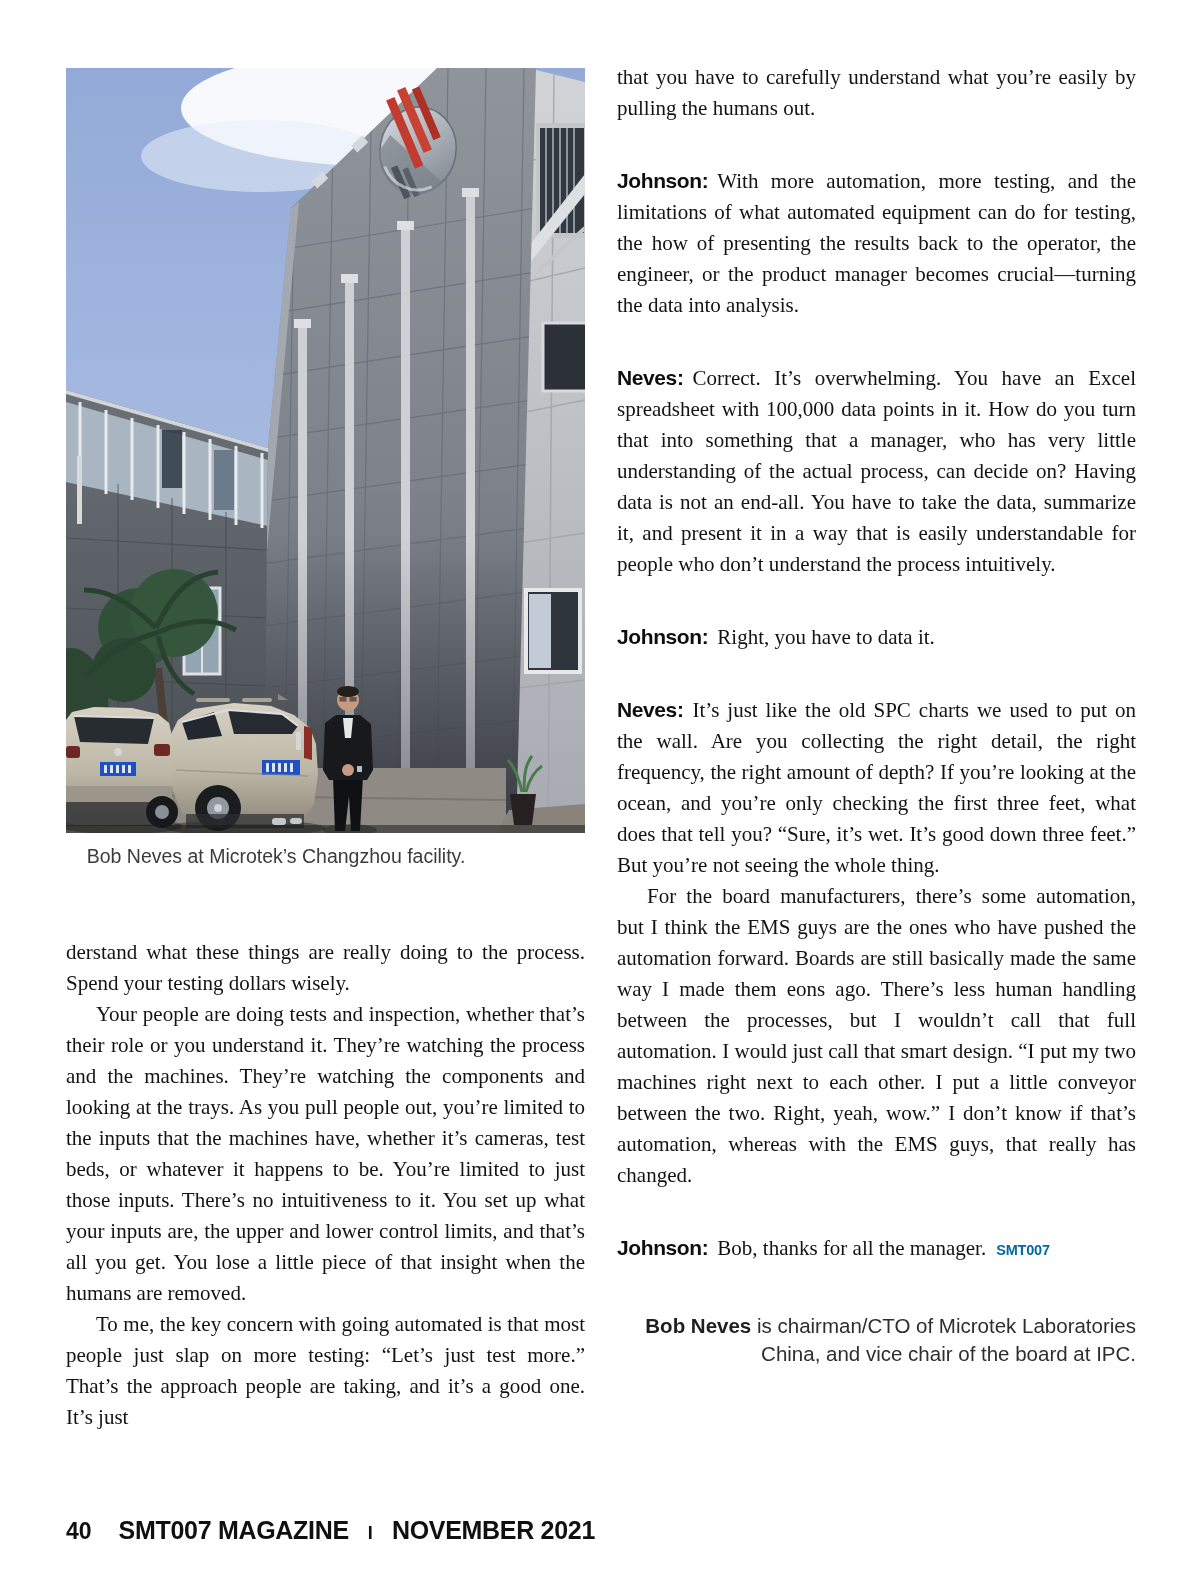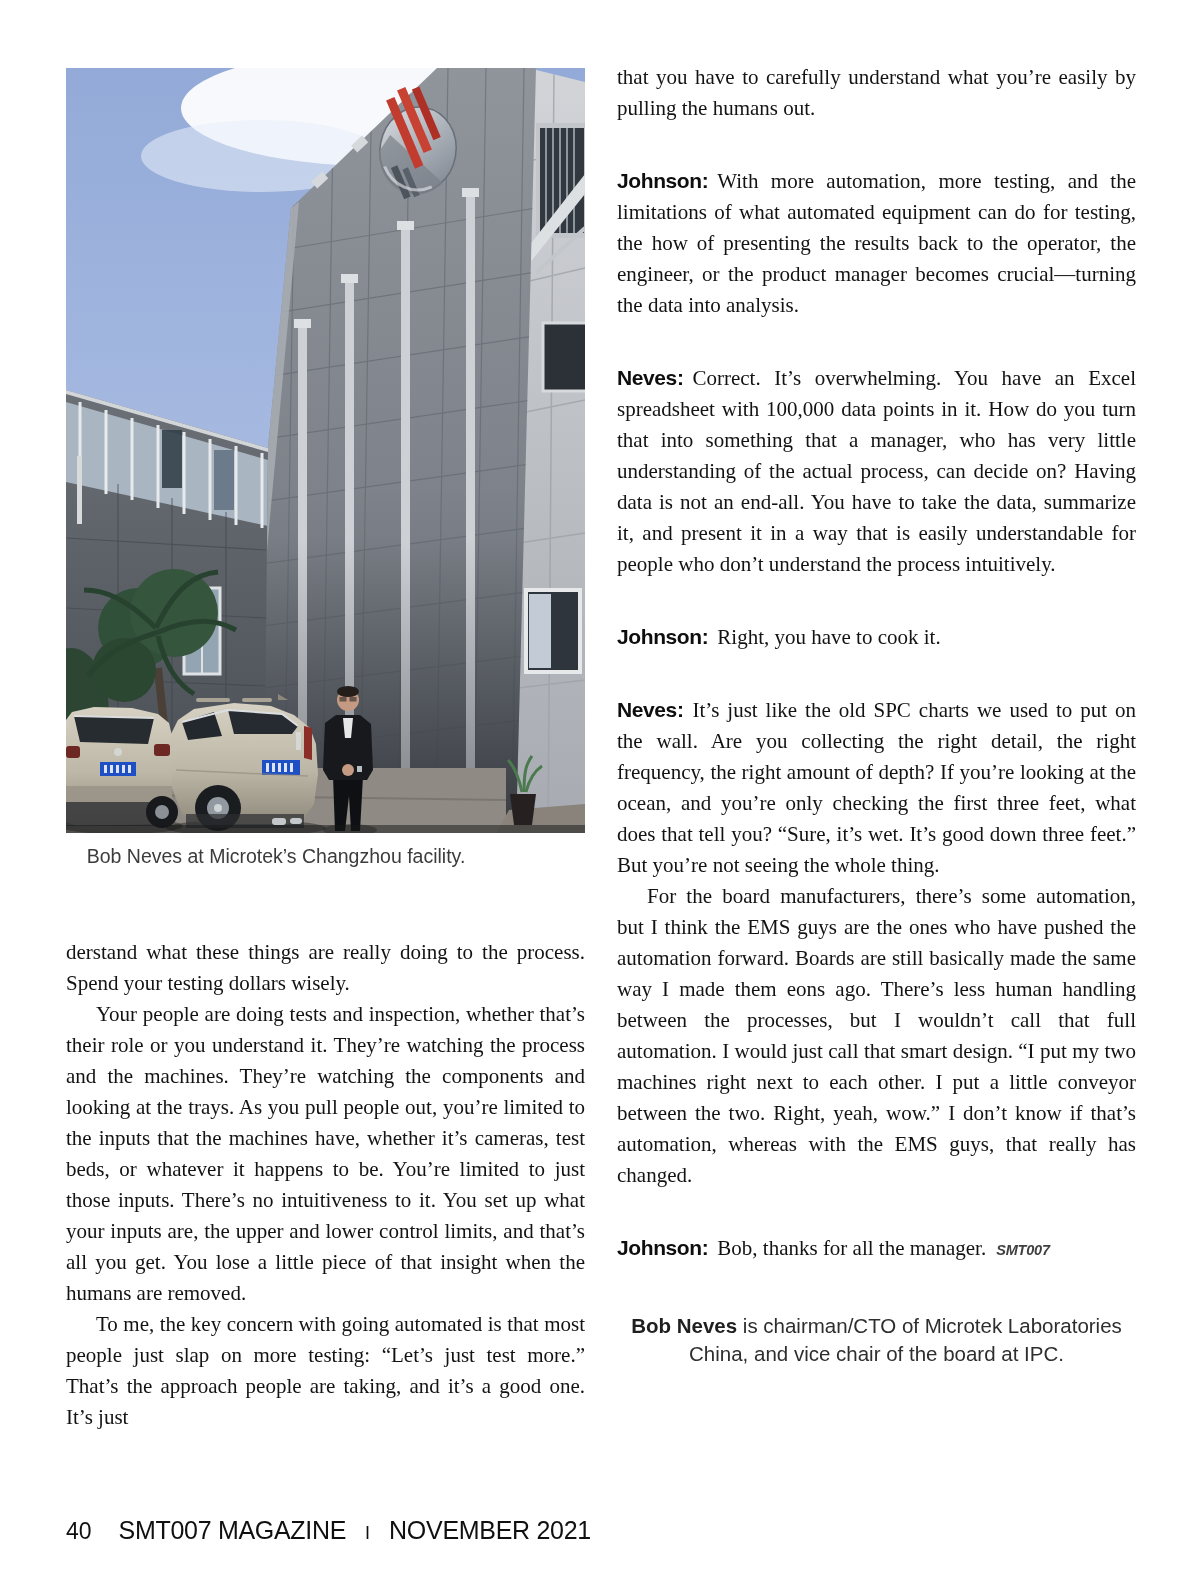--- a/index.html
+++ b/index.html
@@ -20,30 +20,30 @@
     hyphens:auto;-webkit-hyphens:auto;
   }
   .indent{text-indent:30px;}
   .gap{margin-top:41px;}
   .speaker{
     font-family:"Liberation Sans",sans-serif;font-weight:700;
     letter-spacing:-0.4px;margin-right:9px;font-size:21px;color:#0e0e0e;
   }
   .endmark{
     font-family:"Liberation Sans",sans-serif;font-weight:700;
-    font-size:14.5px;margin-left:10px;letter-spacing:-0.2px;color:#404040;font-style:italic;
+    font-size:14.5px;margin-left:10px;letter-spacing:-0.2px;color:#0369a1;
   }
   .bio{
     margin-top:46px;font-family:"Liberation Sans",sans-serif;
-    font-size:20.5px;line-height:28px;color:#2e2e2e;text-align:center;
+    font-size:20.5px;line-height:28px;color:#2e2e2e;text-align:right;
   }
   .bio b{color:#1f1f1f;}
   .footer{
     position:absolute;left:66px;top:1516px;display:flex;align-items:baseline;
-    font-family:"Liberation Sans",sans-serif;font-weight:400;color:#101010;
+    font-family:"Liberation Sans",sans-serif;font-weight:700;color:#101010;
   }
   .footer .pagenum{font-size:23px;margin-right:27px;}
   .footer .mag,.footer .date{font-size:25px;letter-spacing:-0.3px;}
   .footer .sep{font-size:18px;margin:0 19px;}
 </style>
 </head>
 <body>
 
 <div class="photo-wrap">
   <svg class="photo" viewBox="0 0 519 765" xmlns="http://www.w3.org/2000/svg">
@@ -336,21 +336,21 @@
   <p class="para indent">To me, the key concern with going automated is that most people just slap on more testing: “Let’s just test more.” That’s the approach people are taking, and it’s a good one. It’s just</p>
 </div>
 
 <div class="colR">
   <p class="para">that you have to carefully understand what you’re easily by pulling the humans out.</p>
 
   <p class="para gap"><b class="speaker">Johnson:</b><span>With more automation, more testing, and the limitations of what automated equipment can do for testing, the how of presenting the results back to the operator, the engineer, or the product manager becomes crucial—turning the data into analysis.</span></p>
 
   <p class="para gap"><b class="speaker">Neves:</b><span>Correct. It’s overwhelming. You have an Excel spreadsheet with 100,000 data points in it. How do you turn that into something that a manager, who has very little understanding of the actual process, can decide on? Having data is not an end-all. You have to take the data, summarize it, and present it in a way that is easily understandable for people who don’t understand the process intuitively.</span></p>
 
-  <p class="para gap"><b class="speaker">Johnson:</b><span>Right, you have to cook it.</span></p>
+  <p class="para gap"><b class="speaker">Johnson:</b><span>Right, you have to data it.</span></p>
 
   <p class="para gap"><b class="speaker">Neves:</b><span>It’s just like the old SPC charts we used to put on the wall. Are you collecting the right detail, the right frequency, the right amount of depth? If you’re looking at the ocean, and you’re only checking the first three feet, what does that tell you? “Sure, it’s wet. It’s good down three feet.” But you’re not seeing the whole thing.</span></p>
 
   <p class="para indent">For the board manufacturers, there’s some automation, but I think the EMS guys are the ones who have pushed the automation forward. Boards are still basically made the same way I made them eons ago. There’s less human handling between the processes, but I wouldn’t call that full automation. I would just call that smart design. “I put my two machines right next to each other. I put a little conveyor between the two. Right, yeah, wow.” I don’t know if that’s automation, whereas with the EMS guys, that really has changed.</p>
 
   <p class="para gap"><b class="speaker">Johnson:</b><span>Bob, thanks for all the manager.</span><b class="endmark">SMT007</b></p>
 
   <p class="bio"><b>Bob Neves</b><span> is chairman/CTO of Microtek Laboratories China, and vice chair of the board at IPC.</span></p>
 </div>
 

